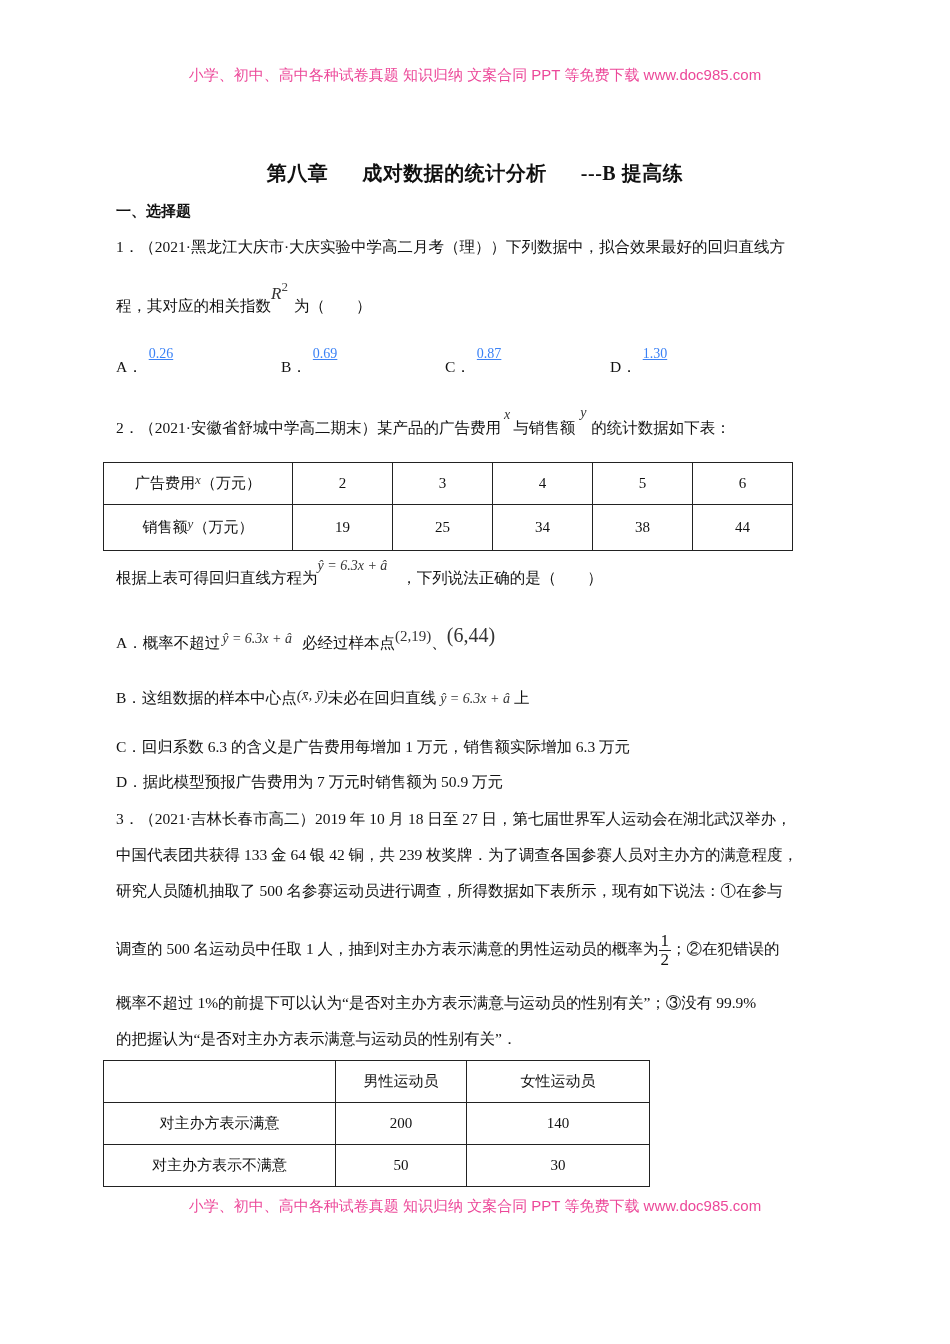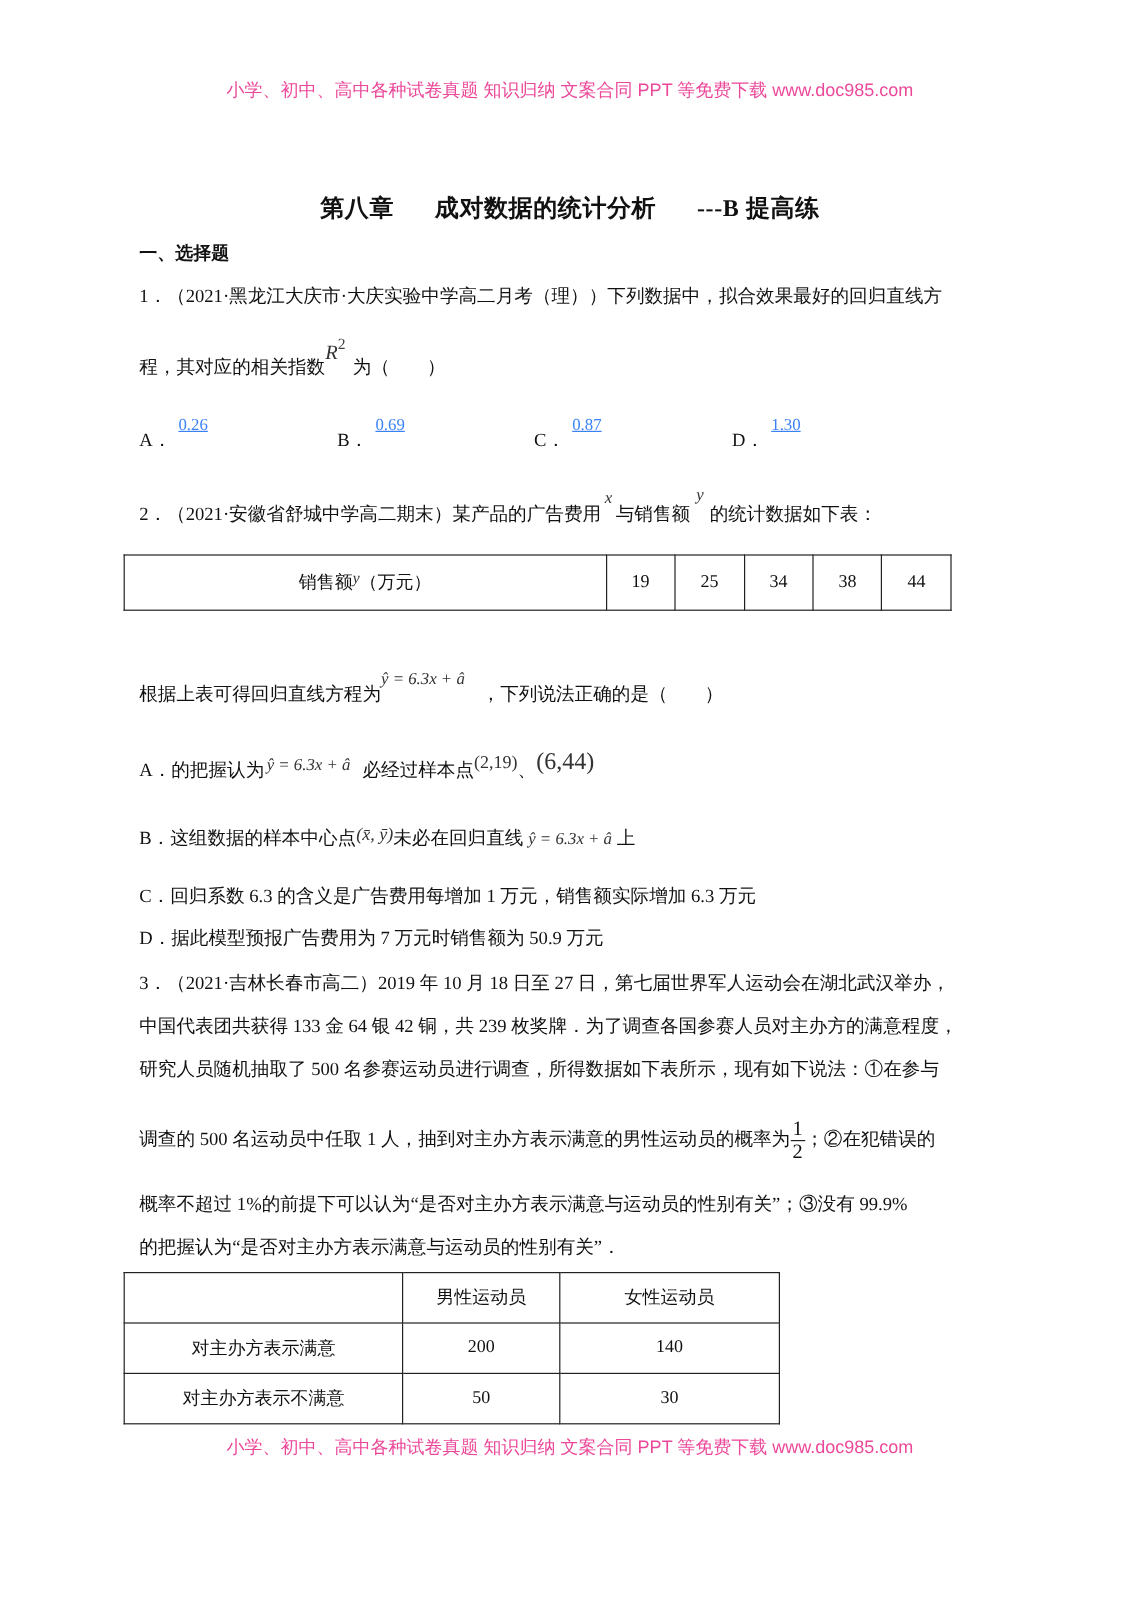--- a/index.html
+++ b/index.html
@@ -48,37 +48,45 @@
 <div class="abs opt" style="top:357px;left:610px;">
   <span>D．</span><span class="optval" style="position:relative;top:-14px;margin-left:6px;">1.30</span>
 </div>
 
 <div class="abs line" style="top:418px;">
   <span>2．（2021·安徽省舒城中学高二期末）某产品的广告费用</span><span class="math" style="font-size:14px;position:relative;top:-14px;margin:0 3px;">x</span><span>与销售额</span><span class="math" style="font-size:14px;position:relative;top:-16px;margin:0 5px;">y</span><span>的统计数据如下表：</span>
 </div>
 
 <table class="grid" style="left:103px;top:462px;width:690px;">
   <tbody>
+      <tr style="height:42px;">
+    <td style="width:188px;"><span>广告费用</span><span class="math" style="font-size:13px;position:relative;top:-4px;">x</span><span>（万元）</span></td>
+    <td>2</td>
+    <td>3</td>
+    <td>4</td>
+    <td>5</td>
+    <td>6</td>
+  </tr>
   <tr style="height:46px;">
     <td><span>销售额</span><span class="math" style="font-size:13px;position:relative;top:-4px;">y</span><span>（万元）</span></td>
     <td>19</td>
     <td>25</td>
     <td>34</td>
     <td>38</td>
     <td>44</td>
   </tr>
 </tbody>
   </table>
 
 <div class="abs line" style="top:568px;">
   <span>根据上表可得回归直线方程为</span><span class="math" style="font-size:14px;position:relative;top:-13px;margin-right:14px;">ŷ = 6.3x + â</span><span>，下列说法正确的是（　　）</span>
 </div>
 
 <div class="abs line" style="top:630px;">
-  <span>A．</span><span>的把握认为</span><span class="math" style="font-size:14px;position:relative;top:-5px;margin:0 10px 0 2px;">ŷ = 6.3x + â</span><span>必经过样本点</span><span class="math" style="font-size:15px;font-style:normal;position:relative;top:-7px;">(2,19)</span><span>、</span><span class="math" style="font-size:20px;font-style:normal;position:relative;top:-6px;">(6,44)</span>
+  <span>A．</span><span>概率不超过</span><span class="math" style="font-size:14px;position:relative;top:-5px;margin:0 10px 0 2px;">ŷ = 6.3x + â</span><span>必经过样本点</span><span class="math" style="font-size:15px;font-style:normal;position:relative;top:-7px;">(2,19)</span><span>、</span><span class="math" style="font-size:20px;font-style:normal;position:relative;top:-6px;">(6,44)</span>
 </div>
 
 <div class="abs line" style="top:688px;">
   <span>B．</span><span>这组数据的样本中心点</span><span class="math" style="font-size:15px;position:relative;top:-3px;">(x̄, ȳ)</span><span>未必在回归直线</span><span class="math" style="font-size:14px;margin:0 4px;">ŷ = 6.3x + â</span><span>上</span>
 </div>
 
 <div class="abs line" style="top:737px;">
   <span>C．</span><span>回归系数 6.3 的含义是广告费用每增加 1 万元，销售额实际增加 6.3 万元</span>
 </div>
 <div class="abs line" style="top:772px;">

